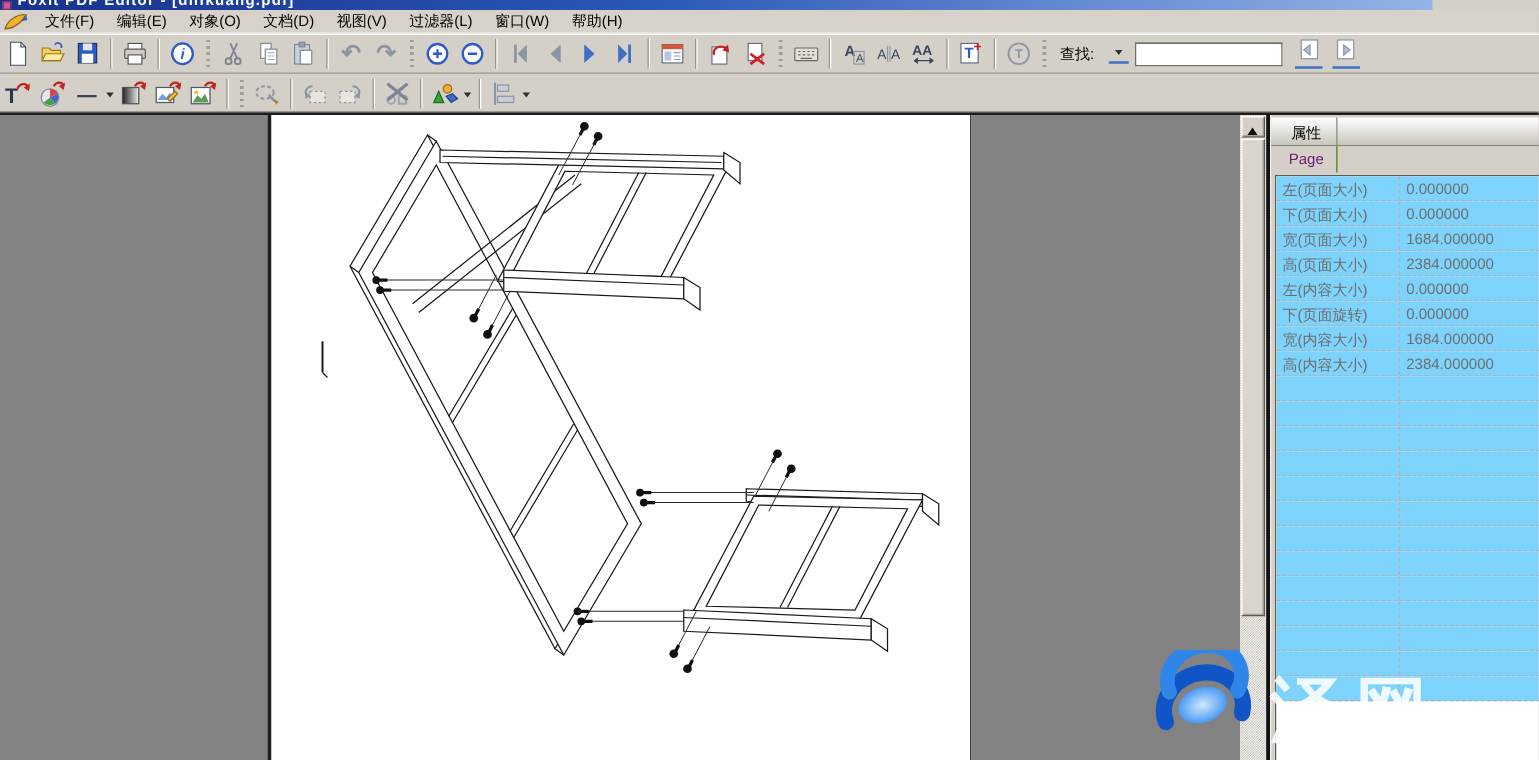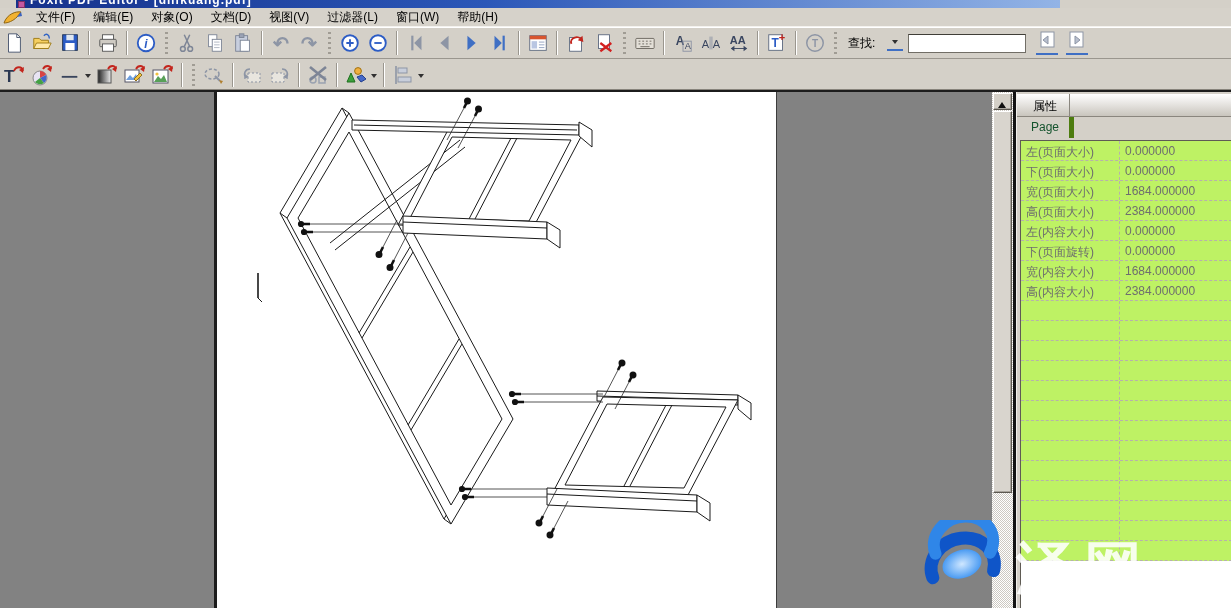--- a/index.html
+++ b/index.html
@@ -1,20 +1,20 @@
 <!DOCTYPE html>
 <html><head>
 <meta charset="utf-8">
 <style>
   html,body{margin:0;padding:0;width:1231px;height:608px;overflow:hidden;
     font-family:"Liberation Sans",sans-serif;background:#d4d0c8;position:relative}
   *{box-sizing:border-box}
 
   
-  .titlebar{position:absolute;left:16px;top:0;width:1044px;height:8px;overflow:hidden;
+  .titlebar{position:absolute;left:0;top:0;width:1146px;height:8px;overflow:hidden;
     background:linear-gradient(90deg,#16328c 0%,#2b57b8 45%,#93b4e6 100%);color:#fff}
   .titlebar .appico{position:absolute;left:2px;top:1px;width:7px;height:7px;background:#c457a0;border:1px solid #7e2f66}
   .titlebar .tx{position:absolute;left:14px;top:-7px;font-weight:bold;font-size:12px;letter-spacing:1px;white-space:nowrap}
 
   
   .menubar{position:absolute;left:0;top:8px;width:1231px;height:19px;background:#d6d2ca;
     border-bottom:1px solid #f4f2ee;display:flex;align-items:center;font-size:12px;color:#000}
   .menubar .mico{width:20px;height:15px;margin:0 4px 0 3px;flex:none}
   .mitem{padding:2px 9px;white-space:nowrap;cursor:default}
 
@@ -53,27 +53,27 @@
   .vthumb{position:absolute;left:1px;top:19px;width:19px;height:382px;background:#d9d5ce;
     border:1px solid;border-color:#fff #5c5850 #5c5850 #fff;box-shadow:inset -1px -1px 0 #a8a49c}
   .pdivider{position:absolute;left:1013px;top:0;width:3px;height:516px;background:#131313}
 
   
   .panel{position:absolute;left:1016px;top:0;width:215px;height:516px;background:#d4d0c8;border-left:1px solid #f2f0ec;font-size:12px}
   .phead{position:absolute;left:0;top:2px;width:215px;height:23px;
     background:linear-gradient(180deg,#ffffff,#c9c5bd);border-bottom:1px solid #8a867e}
   .ptab{display:inline-block;margin-left:4px;padding:4px 12px 3px;border-right:1px solid #8a867e;color:#000}
   .ptabs{position:absolute;left:0;top:25px;width:215px;height:21px;background:#d4d0c8}
-  .pagetab{display:inline-block;margin-left:4px;padding:3px 10px 4px;border-right:5px solid #4d7c0f;color:#14532d}
+  .pagetab{display:inline-block;margin-left:4px;padding:3px 10px 4px;border-right:1px solid #4d7c0f;color:#701a75}
   .ptable{position:absolute;left:3px;top:48px;width:212px;height:468px;background:#fff;
     border:1px solid #5f5b54;border-right:none;border-bottom:none;overflow:hidden}
   .phrow{display:flex;height:18px;background:#d4d0c8;color:#000}
   .phc{box-shadow:inset 1px 1px 0 #fff,inset -1px -1px 0 #808080;padding:2px 5px;overflow:hidden;white-space:nowrap}
   .phc.n{width:98px;flex:none}.phc.v{flex:1}
-  .prow{display:flex;height:20px;color:#6e6e6e;border-bottom:1px dashed #b6b2aa;background:#bef264}
+  .prow{display:flex;height:20px;color:#6e6e6e;border-bottom:1px dashed #b6b2aa;background:#7dd3fc}
   .pc{padding:3px 5px;overflow:hidden;white-space:nowrap}
   .pc.n{width:98px;flex:none}
   .pc.v{flex:1;border-left:1px dashed #b6b2aa}
 
   
   .wm{position:absolute;left:918px;top:518px;width:310px;height:90px;z-index:60;display:flex;align-items:flex-end;pointer-events:none}
   .wm .wmtext{margin-left:10px;font-size:58px;font-weight:bold;color:rgba(255,255,255,0.88);letter-spacing:10px;white-space:nowrap}
 
   svg{display:block}
   text{font-family:"Liberation Sans",sans-serif}

